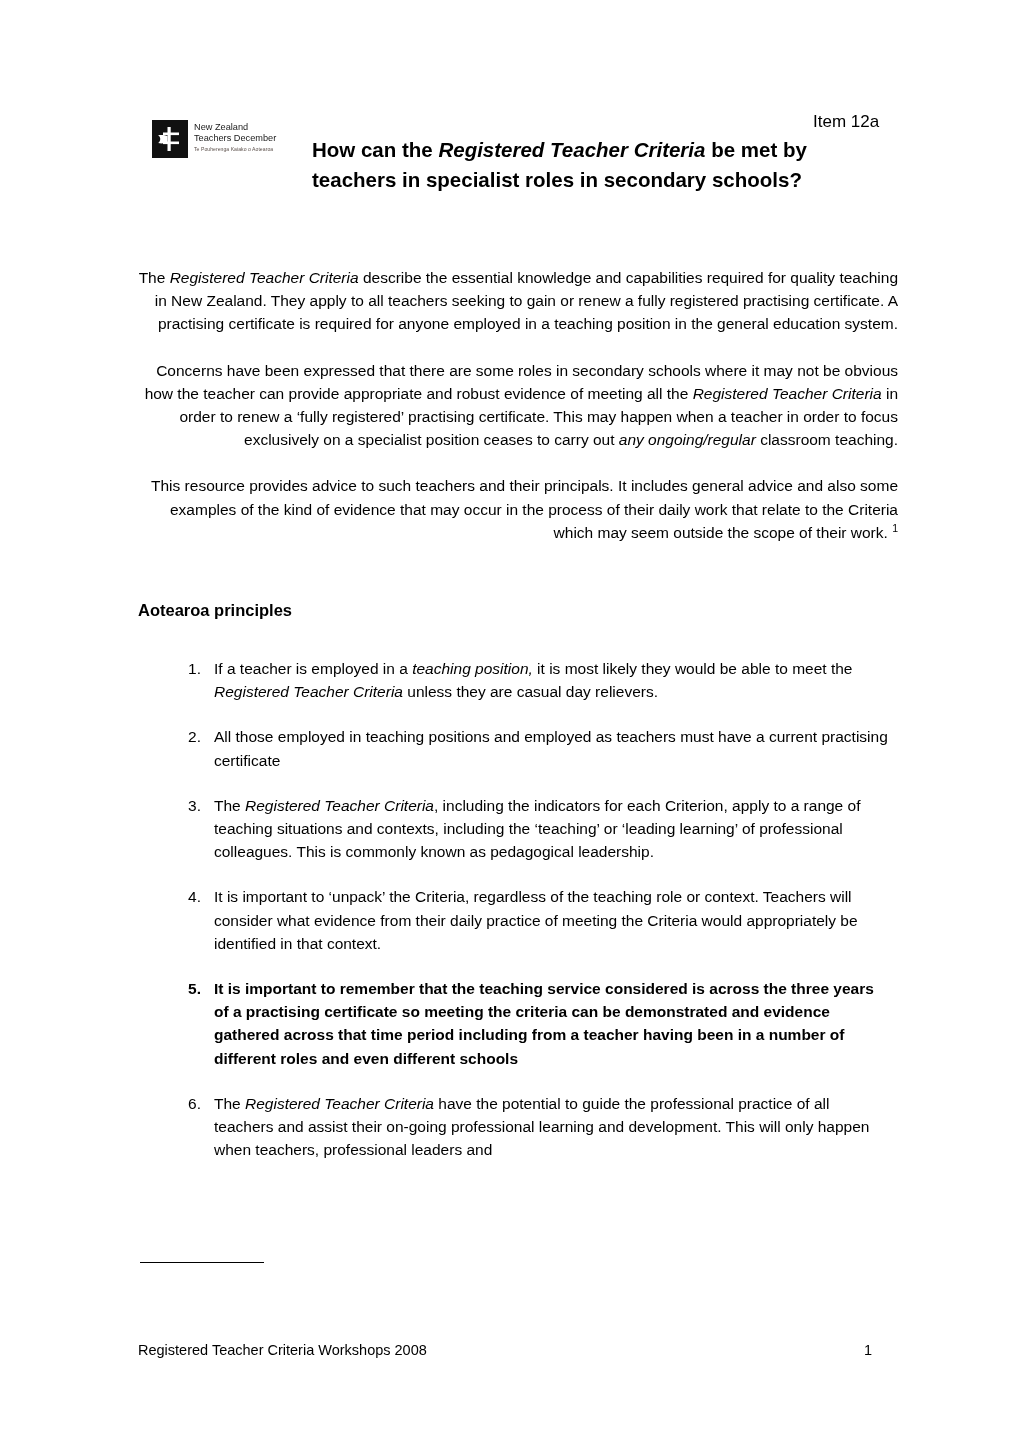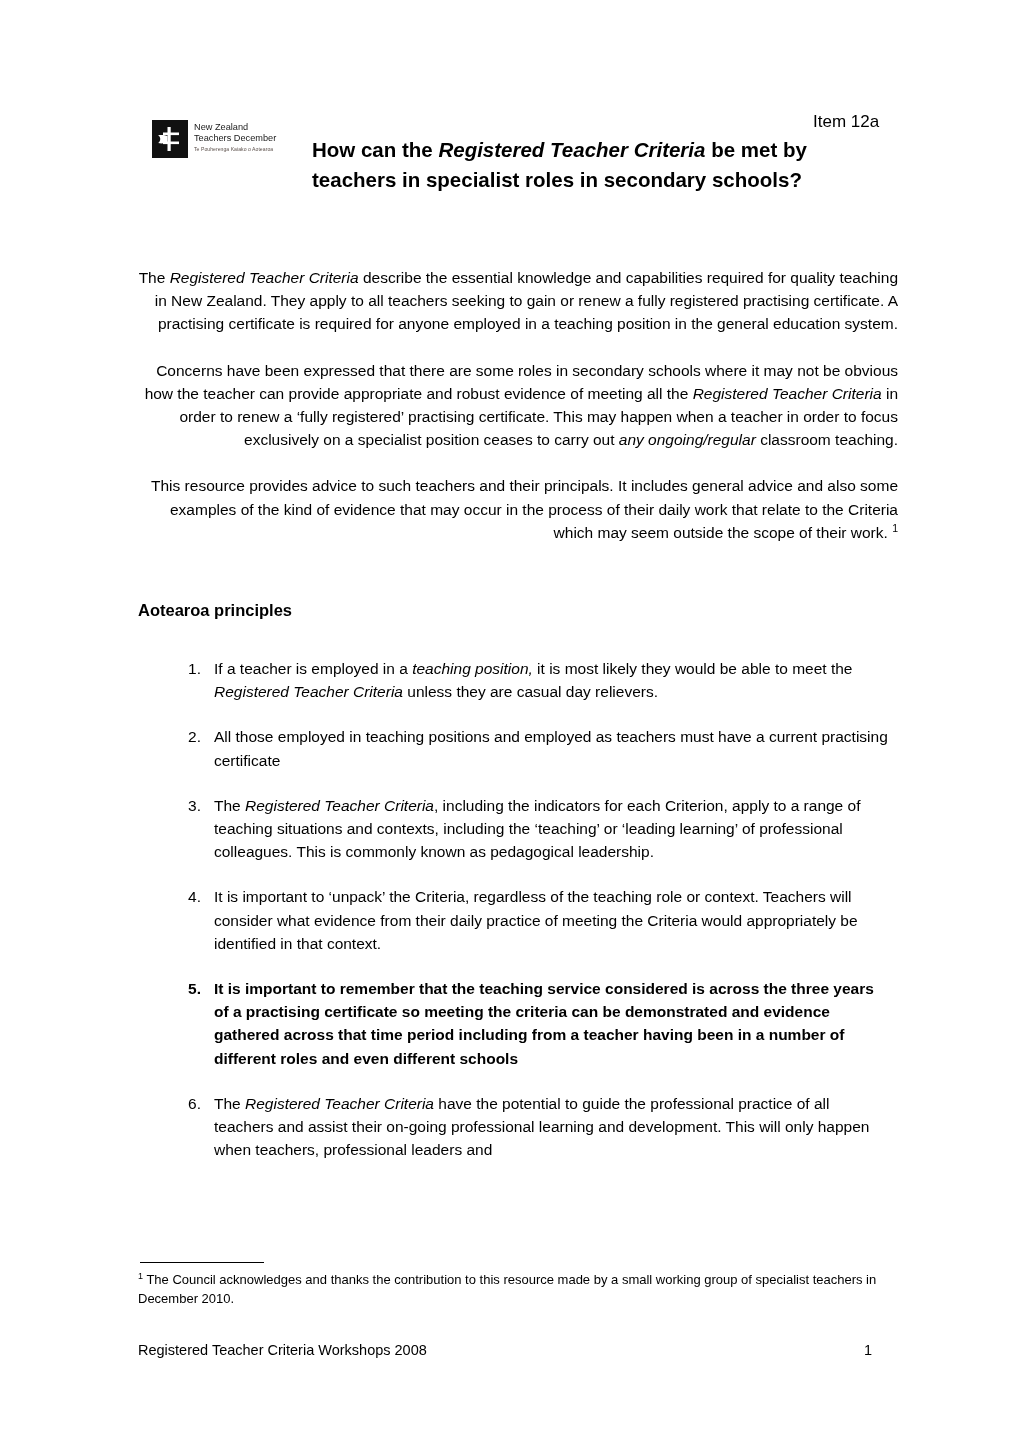--- a/index.html
+++ b/index.html
@@ -311,21 +311,20 @@
       <li><span>It is important to ‘unpack’ the Criteria, regardless of the teaching role or context.  Teachers will consider what evidence from their daily practice of meeting the Criteria would appropriately be identified in that context.</span></li>
 
       <li class="wide"><span>It is important to remember that the teaching service considered is across the three years of  a practising certificate so meeting the criteria can be demonstrated and evidence gathered across that time period including from a teacher having been in a number of different roles and even different schools</span></li>
 
       <li><span>The </span><i>Registered Teacher Criteria</i><span> have the potential to guide the professional practice of all teachers and assist their on-going professional learning and development.  This will only happen when teachers, professional leaders and</span></li>
     </ol>
   </div>
 
   <div class="footnote-zone">
     <div class="fn-rule"></div>
-    <p class="fn-text"><sup>1</sup><span> The Council acknowledges and thanks the contribution to this resource made by a small working group of specialist teachers in December 2010.</span></p>
   </div>
 
   <div class="footer">
     <div class="f-left">Registered Teacher Criteria Workshops 2008</div>
     <div class="f-right">1</div>
   </div>
 
 </div>
 
 </body></html>

